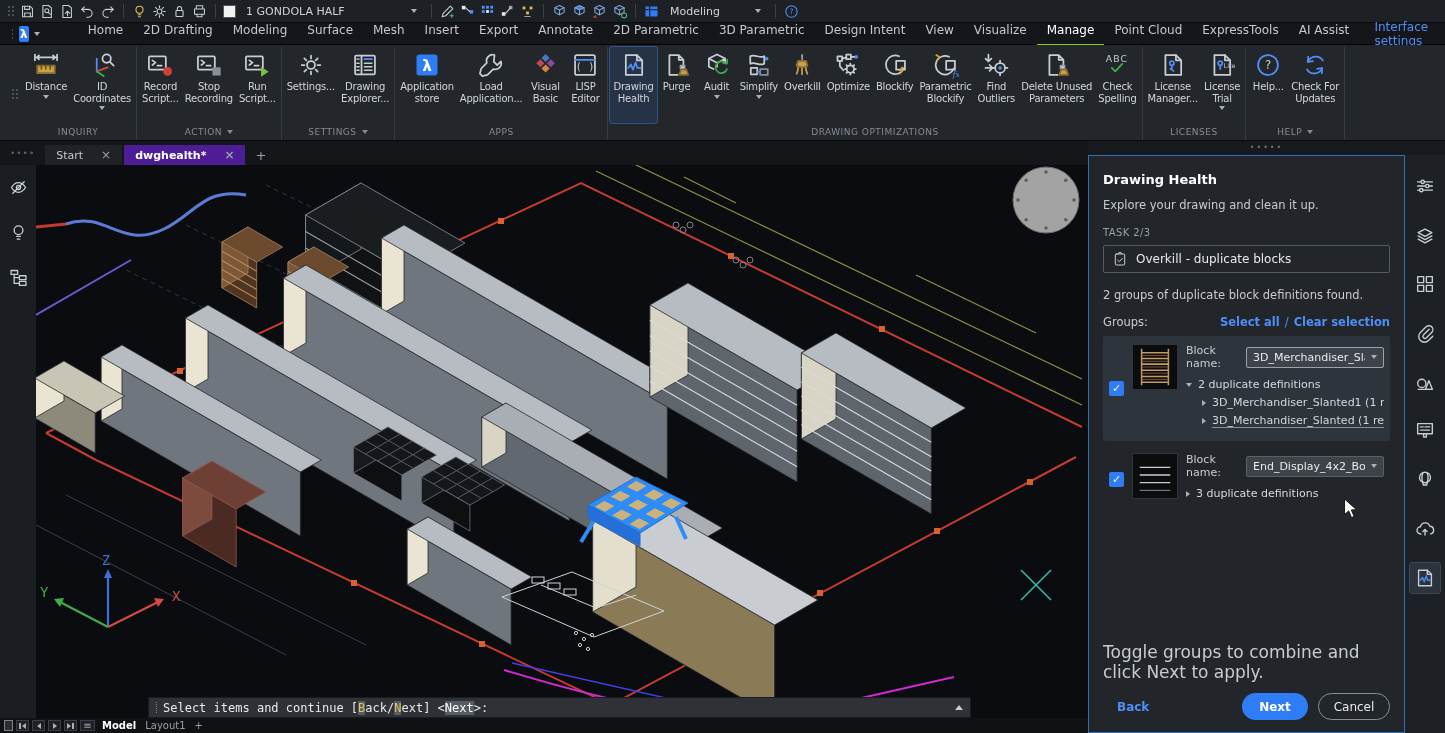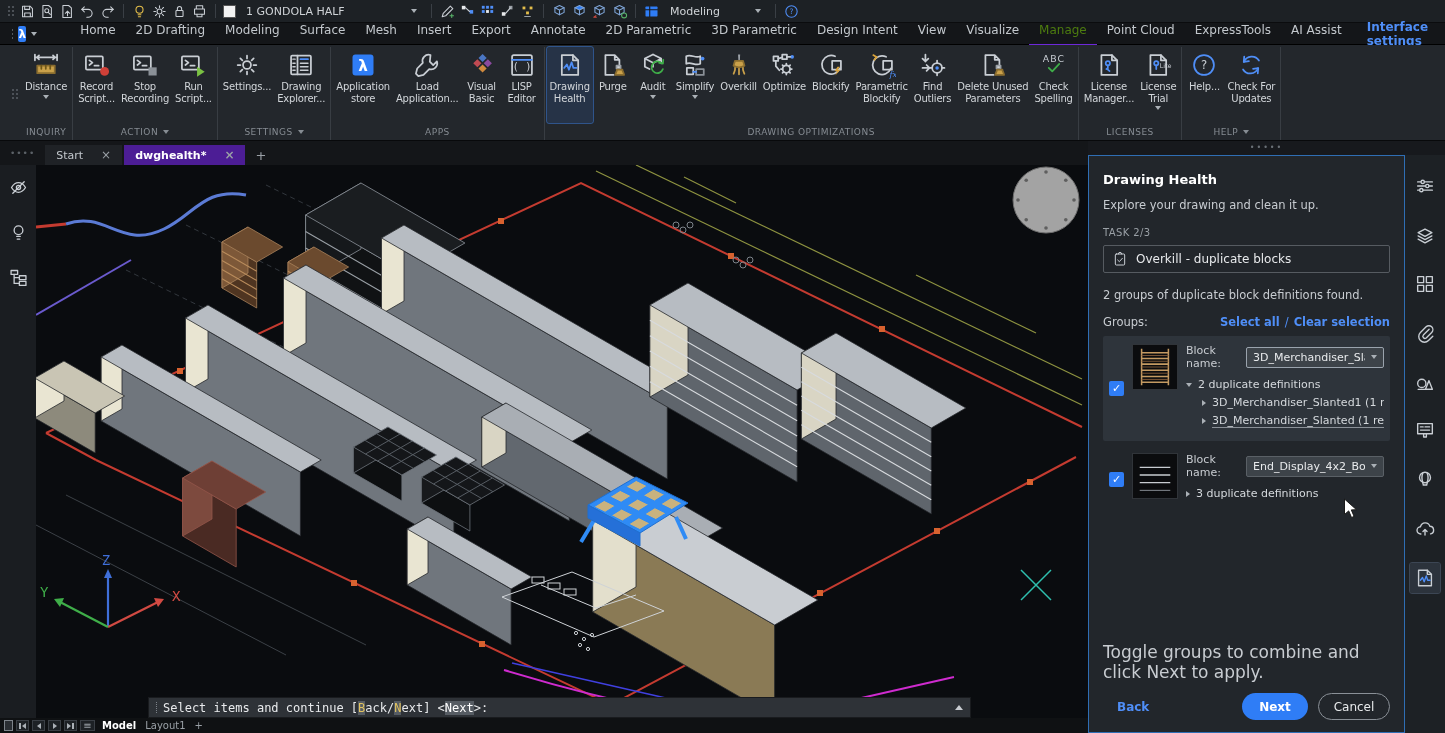--- a/index.html
+++ b/index.html
@@ -22,22 +22,22 @@
   .qselect .val { white-space:nowrap; }
   .swatch { width:13px; height:13px; background:#f2f2f2; border:1px solid #555; flex:none; }
 
   
   #menubar { position:absolute; top:23px; left:0; width:100%; height:22px; background:#141619;
     display:flex; align-items:center; padding:0 10px; border-bottom:1px solid #000; }
   .logo { width:19px; height:16px; background:#2f7df6; border-radius:2px; color:#fff; font-size:12px;
     display:flex; align-items:center; justify-content:center; font-weight:bold; }
   #menubar .search { width:16px; height:16px; margin:0 12px 0 14px; }
   .menu-item { padding:2px 10px 3px; font-size:12px; color:#c3c8cd; white-space:nowrap; }
-  .menu-item.active { color:#4d7c0f; border-bottom:2px solid #6d28d9; padding-bottom:7px; }
-  .iface { margin-left:auto; display:flex; align-items:center; gap:6px; color:#4f8ef7; font-size:12px; font-weight:bold; }
+  .menu-item.active { color:#ffffff; border-bottom:2px solid #84cc16; padding-bottom:7px; }
+  .iface { margin-left:auto; display:flex; align-items:center; gap:6px; color:#4f8ef7; font-size:12px; font-weight:normal; }
   .iface .ic { width:16px; height:16px; }
 
   
   #ribbon { position:absolute; top:45px; left:0; width:100%; height:96px; background:#23272c;
     border-bottom:1px solid #08090b; display:flex; align-items:stretch; padding:2px 0 0 10px; overflow:hidden; }
   .rgroup { display:flex; flex-direction:column; border-right:1px solid #383d43; padding:0 2px; }
   .rbuttons { flex:1; display:flex; align-items:stretch; }
   .rbtn { display:flex; flex-direction:column; align-items:center; padding:4px 3px 0; min-width:40px; border-radius:2px; }
   .rbtn .ricon { width:28px; height:30px; margin-bottom:2px; }
   .rlabel-line { font-size:10px; line-height:11.5px; text-align:center; color:#d2d6da; letter-spacing:-0.2px; white-space:nowrap; }
@@ -380,20 +380,36 @@
             <span class="ic ricon" style="width: 28px; height: 28px;">
               <svg viewBox="0 0 24 24">
                 <g fill="none" stroke="#c9ced4" stroke-width="1.5" stroke-linecap="round" stroke-linejoin="round">
                   <path d="M2.5 5.5h19M2.5 3v5M21.5 3v5M6.5 5.5H4.2M6 3.8L4.2 5.5 6 7.2M17.5 5.5h2.3M18 3.8l1.8 1.7L18 7.2"></path>
                   <rect x="4.5" y="12.5" width="15" height="6.5" fill="#caa14a" stroke="#8a6d2f"></rect>
                   <path d="M8 12.5v2.8M11.8 12.5v2.8M15.6 12.5v2.8" stroke="#6f5718"></path>
                 </g>
               </svg>
             </span>
             <div class="rlabel-line">Distance</div>
+            <span class="tri-d drop"></span>
+          </div>
+          <div class="rbtn">
+            <span class="ic ricon" style="width: 28px; height: 28px;">
+              <svg viewBox="0 0 24 24">
+                <g fill="none" stroke="#c9ced4" stroke-width="1.5" stroke-linecap="round" stroke-linejoin="round">
+                  <path d="M7.5 17.5V6.5" stroke="#4f8ef7"></path>
+                  <path d="M7.5 17.5l9.5-3.5" stroke="#cf4a42"></path>
+                  <path d="M7.5 17.5l6 4" stroke="#3fae49"></path>
+                  <circle cx="16" cy="6.5" r="3.6"></circle>
+                  <path d="M18.6 9.1l3.4 3.4"></path>
+                </g>
+              </svg>
+            </span>
+            <div class="rlabel-line">ID</div>
+            <div class="rlabel-line">Coordinates</div>
             <span class="tri-d drop"></span>
           </div>
         </div>
         <div class="rgroup-label">
           <span>INQUIRY</span>
         </div>
       </div>
       <div class="rgroup">
         <div class="rbuttons">
           <div class="rbtn">

